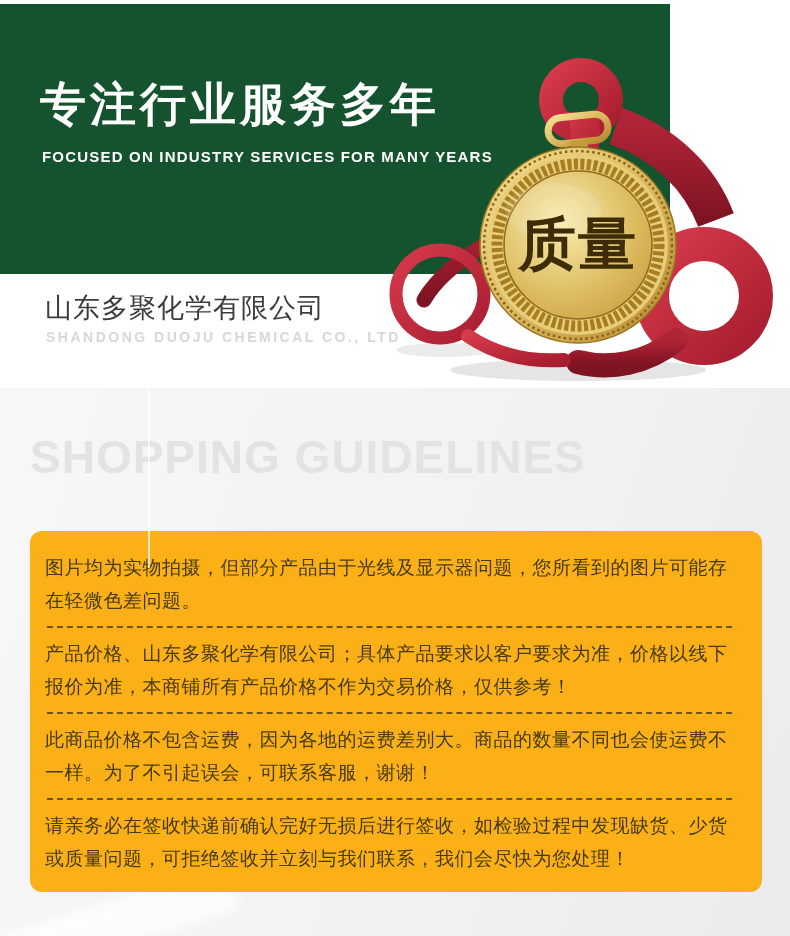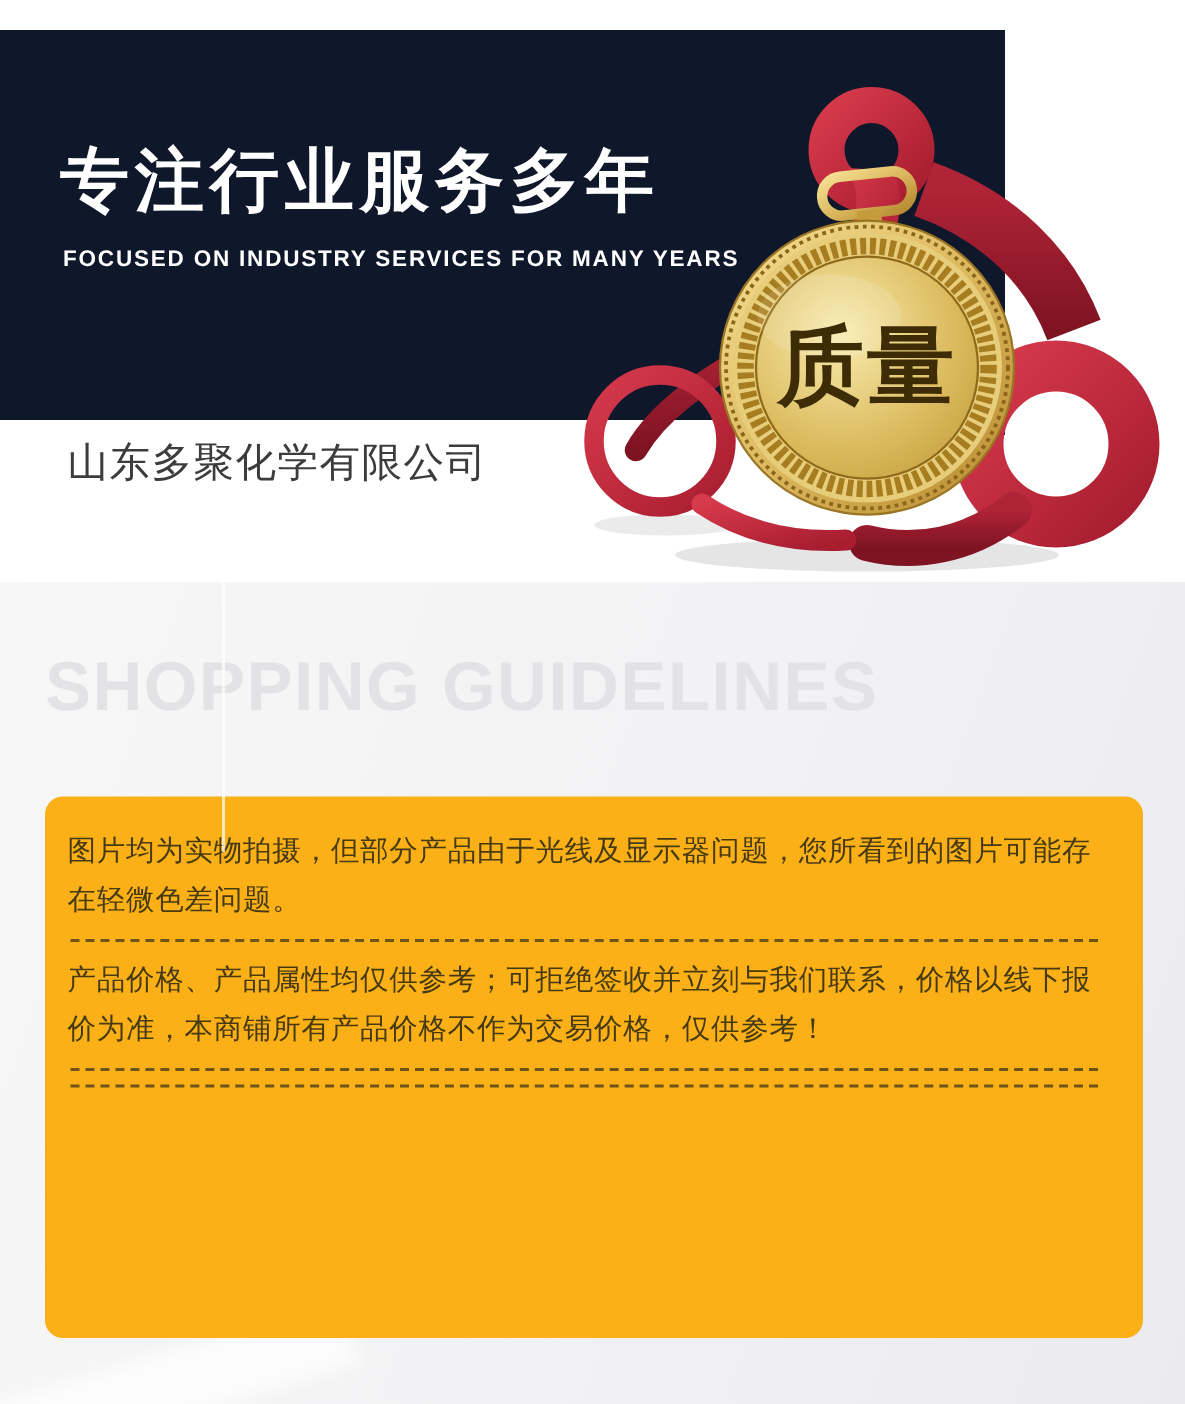--- a/index.html
+++ b/index.html
@@ -1,21 +1,21 @@
 <!DOCTYPE html>
 <html><head>
 <meta charset="utf-8">
 <style>
   html,body{margin:0;padding:0;background:#ffffff;}
   .page{
     position:relative;width:790px;height:936px;overflow:hidden;
     font-family:"Liberation Sans","DejaVu Sans",sans-serif;background:#ffffff;
   }
   
-  .banner{position:absolute;left:0;top:20px;width:670px;height:270px;background:#0f172a;}
+  .banner{position:absolute;left:0;top:4px;width:670px;height:270px;background:#14532d;}
   .banner-title{
     position:absolute;left:40px;top:70px;color:#ffffff;
     font-size:46px;font-weight:800;letter-spacing:4px;white-space:nowrap;
   }
   .banner-subtitle{
     position:absolute;left:42px;top:144px;color:#ffffff;
     font-size:15px;font-weight:700;letter-spacing:1.2px;white-space:nowrap;text-align:center;
   }
   
   .company{position:absolute;left:0;top:280px;width:650px;height:108px;background:#ffffff;}
@@ -54,20 +54,21 @@
 
 <div class="page">
 
   <div class="banner">
     <div class="banner-title">专注行业服务多年</div>
     <div class="banner-subtitle">FOCUSED ON INDUSTRY SERVICES FOR MANY YEARS</div>
   </div>
 
   <div class="company">
     <div class="company-cn">山东多聚化学有限公司</div>
+    <div class="company-en">SHANDONG DUOJU CHEMICAL CO., LTD</div>
   </div>
 
   <div class="medal-art">
     <svg width="410" height="345" viewBox="0 0 410 345" xmlns="http://www.w3.org/2000/svg">
       <defs>
         <linearGradient id="goldRing" x1="0" y1="0" x2="1" y2="1">
           <stop offset="0" stop-color="#f6e193"></stop>
           <stop offset="0.55" stop-color="#d9b45a"></stop>
           <stop offset="1" stop-color="#b5892f"></stop>
         </linearGradient>
@@ -118,19 +119,21 @@
   </div>
 
   <div class="lower">
     <div class="heading-row">
       <span class="title-en">SHOPPING GUIDELINES</span>
     </div>
 
     <div class="notice-box">
       <p class="note">图片均为实物拍摄，但部分产品由于光线及显示器问题，您所看到的图片可能存在轻微色差问题。</p>
       <hr class="divider">
-      <p class="note">产品价格、产品属性均仅供参考；可拒绝签收并立刻与我们联系，价格以线下报价为准，本商铺所有产品价格不作为交易价格，仅供参考！</p>
+      <p class="note">产品价格、山东多聚化学有限公司；具体产品要求以客户要求为准，价格以线下报价为准，本商铺所有产品价格不作为交易价格，仅供参考！</p>
       <hr class="divider">
+      <p class="note">此商品价格不包含运费，因为各地的运费差别大。商品的数量不同也会使运费不一样。为了不引起误会，可联系客服，谢谢！</p>
       <hr class="divider">
+      <p class="note">请亲务必在签收快递前确认完好无损后进行签收，如检验过程中发现缺货、少货或质量问题，可拒绝签收并立刻与我们联系，我们会尽快为您处理！</p>
     </div>
   </div>
 
 </div>
 
 </body></html>

